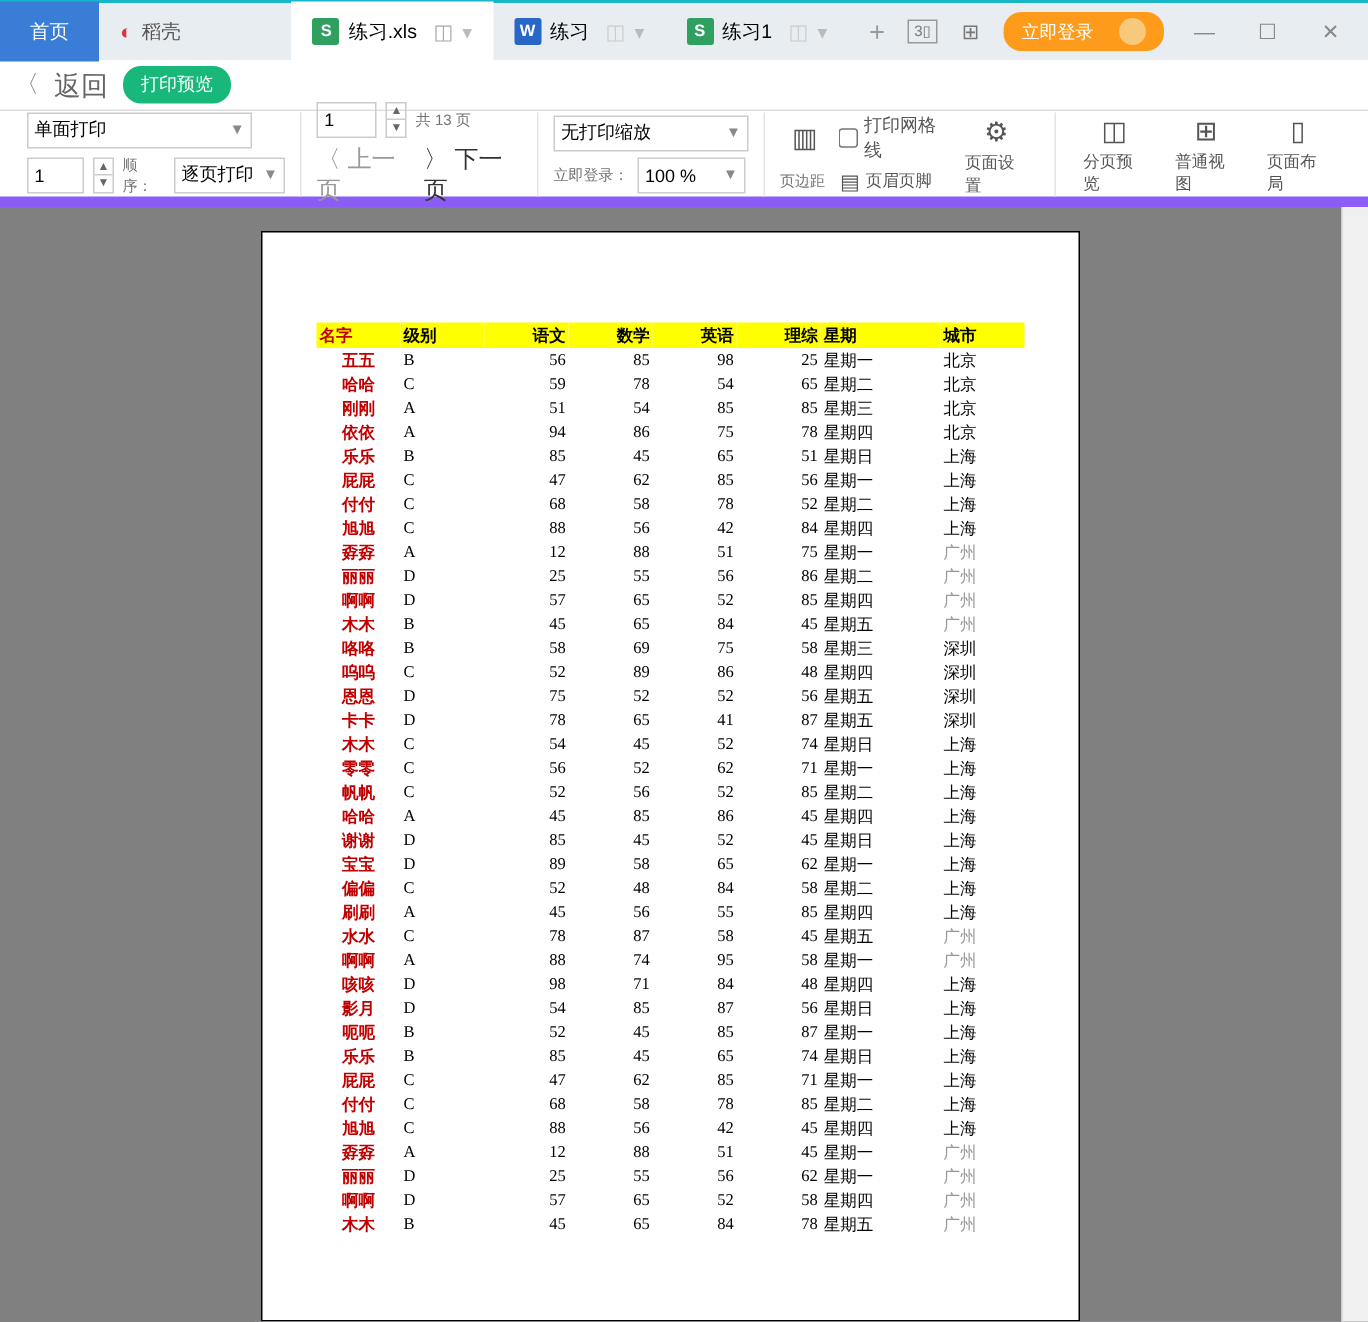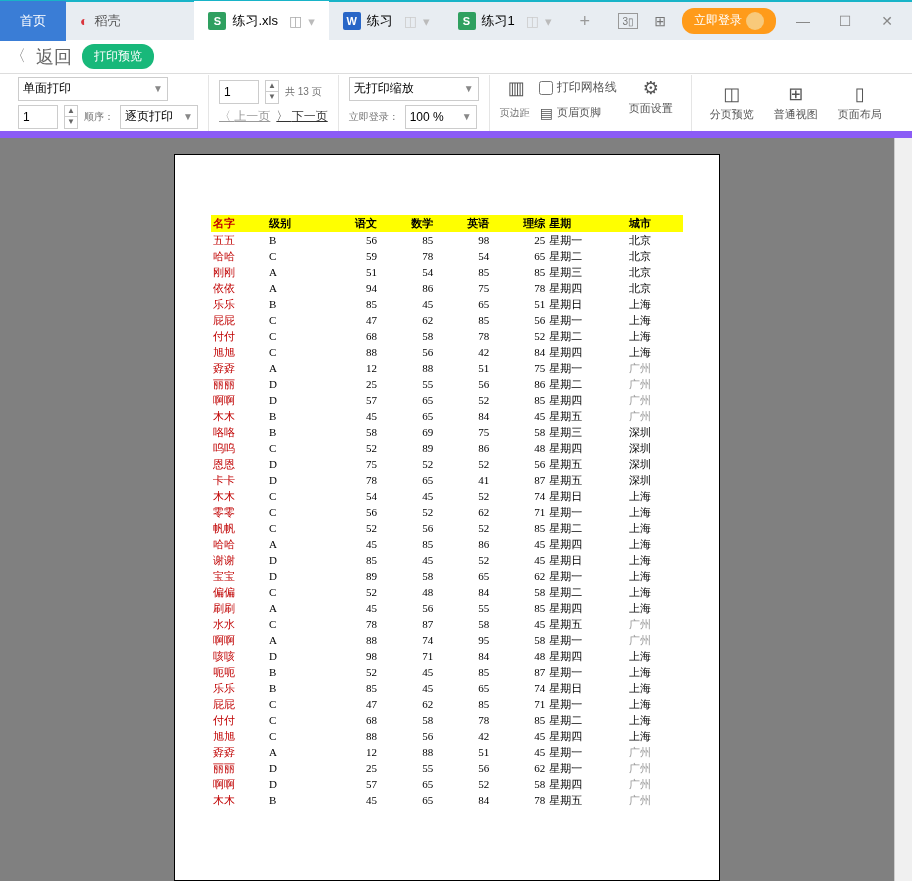--- a/index.html
+++ b/index.html
@@ -14,57 +14,57 @@
 .tab.xls .micon { background:#2fa060; color:#fff; }
 .tab.doc .micon { background:#2866c7; color:#fff; }
 .tab.xls2 .micon { background:#2fa060; color:#fff; }
 .micon { width: 18px; height: 18px; display: inline-flex; align-items: center; justify-content: center; font-size: 11px; font-weight: bold; border-radius: 2px; }
 .dao-icon { color:#d9363e; font-weight:bold; font-size:14px;}
 .tab-close { color:#aaa; font-size:14px; margin-left:5px;}
 .tab-plus { font-size:18px; color:#999; padding: 0 14px; cursor:pointer; }
 .spacer { flex: 1; }
 .win-right { display:flex; align-items:center; gap:12px; padding-right:10px;}
 .small-ic { width:20px; height:16px; border:1px solid #999; display:inline-flex; align-items:center; justify-content:center; font-size:10px; color:#777;}
-.login-btn { background:#ff9b1a; color:#fff; padding:4px 12px; border-radius:12px; font-size:12px; display:flex; align-items:flex-start; gap:4px;}
+.login-btn { background:#ff9b1a; color:#fff; padding:4px 12px; border-radius:12px; font-size:12px; display:flex; align-items:center; gap:17px;}
 .avatar { width:18px; height:18px; background:#f8c97a; border-radius:50%; display:inline-block;}
 .win-btn { width:30px; height:30px; display:inline-flex; align-items:center; justify-content:center; color:#888; font-size:14px; cursor:pointer;}
 
 
 .nav-bar { height: 34px; background:#fff; display:flex; align-items:center; padding:0 10px; gap:10px; border-bottom:1px solid #ddd;}
 .back-arr { color:#888; font-size:16px; cursor:pointer;}
 .back-txt { color:#666; font-size:18px; cursor:pointer;}
 .pill { background:#18b87a; color:#fff; padding:4px 12px; border-radius:12px; font-size:12px;}
 
 
 .toolbar { background:#fff; height:64px; display:flex; align-items:center; border-bottom:7px solid #8b5cf6; padding:4px 8px;}
 .group { padding:0 10px; border-right:1px solid #e5e5e5; height:56px; display:flex; flex-direction:column; justify-content:center; gap:4px;}
 .grp-row { display:flex; align-items:center; gap:6px;}
 .sel { border:1px solid #ccc; background:#fff; height:24px; font-size:12px; padding:0 4px; display:flex; align-items:center; justify-content:space-between;}
 .sel .caret { color:#888; font-size:10px; margin-left:4px;}
 .num-input { border:1px solid #ccc; width:40px; height:24px; font-size:12px; padding:0 4px; display:flex; align-items:center;}
 .spin { width:14px; display:flex; flex-direction:column; border:1px solid #ccc;}
 .spin span { height:11px; font-size:8px; text-align:center; color:#666; border-bottom:1px solid #ccc; cursor:pointer;}
 .spin span:last-child{border:none;}
 .lbl { font-size:10px; color:#737373;}
-.nav-link { font-size:12px; color:#999; cursor:pointer;text-decoration:underline;}
+.nav-link { font-size:16px; color:#999; cursor:pointer;}
 .nav-link.active { color:#333;}
 .tool-btn { display:flex; flex-direction:column; align-items:center; justify-content:center; gap:2px; padding:2px 8px; cursor:pointer;}
 .tool-btn .ic { font-size:18px; color:#555;}
 .tool-btn .txt { font-size:11px; color:#555;}
 .chk { display:flex; align-items:center; gap:4px; font-size:12px; color:#555;}
 .chk input { width:14px; height:14px;}
 
 
 .preview { background:#808080; padding:16px 0 0 0; height:743px; overflow:hidden; display:flex; justify-content:center;}
 .page { width:546px; background:#fff; border:1px solid #000; padding:60px 36px 20px 36px;}
 table { width:100%; border-collapse:collapse; font-size:11px;}
 th { background:#ffff00; font-weight:bold; text-align:left; padding:1px 2px; white-space:nowrap;}
 th.num { text-align:right;}
 td { padding:0.5px 2px; white-space:nowrap; font-family:"SimSun",serif;}
-td.name { color:#c00000; font-weight:normal; font-family:"SimSun",serif;}
+td.name { color:#c00000; font-weight:bold; font-family:"SimSun",serif;text-align:center;}
 td.num { text-align:right;}
 td.city-gray { color:#999;}
 .side-scroll { width:18px; background:#f0f0f0; border-left:1px solid #ccc;}
 .wrap { display:flex; height:743px;}
 .preview-outer { flex:1; background:#0f172a;}
 </style>
 </head>
 <body>
 
 <div class="title-bar">
@@ -493,20 +493,30 @@
                 <td class="name">咳咳</td>
                 <td>D</td>
                 <td class="num">98</td>
                 <td class="num">71</td>
                 <td class="num">84</td>
                 <td class="num">48</td>
                 <td>星期四</td>
                 <td>上海</td>
               </tr>
               <tr>
+                <td class="name">影月</td>
+                <td>D</td>
+                <td class="num">54</td>
+                <td class="num">85</td>
+                <td class="num">87</td>
+                <td class="num">56</td>
+                <td>星期日</td>
+                <td>上海</td>
+              </tr>
+              <tr>
                 <td class="name">呃呃</td>
                 <td>B</td>
                 <td class="num">52</td>
                 <td class="num">45</td>
                 <td class="num">85</td>
                 <td class="num">87</td>
                 <td>星期一</td>
                 <td>上海</td>
               </tr>
               <tr>

